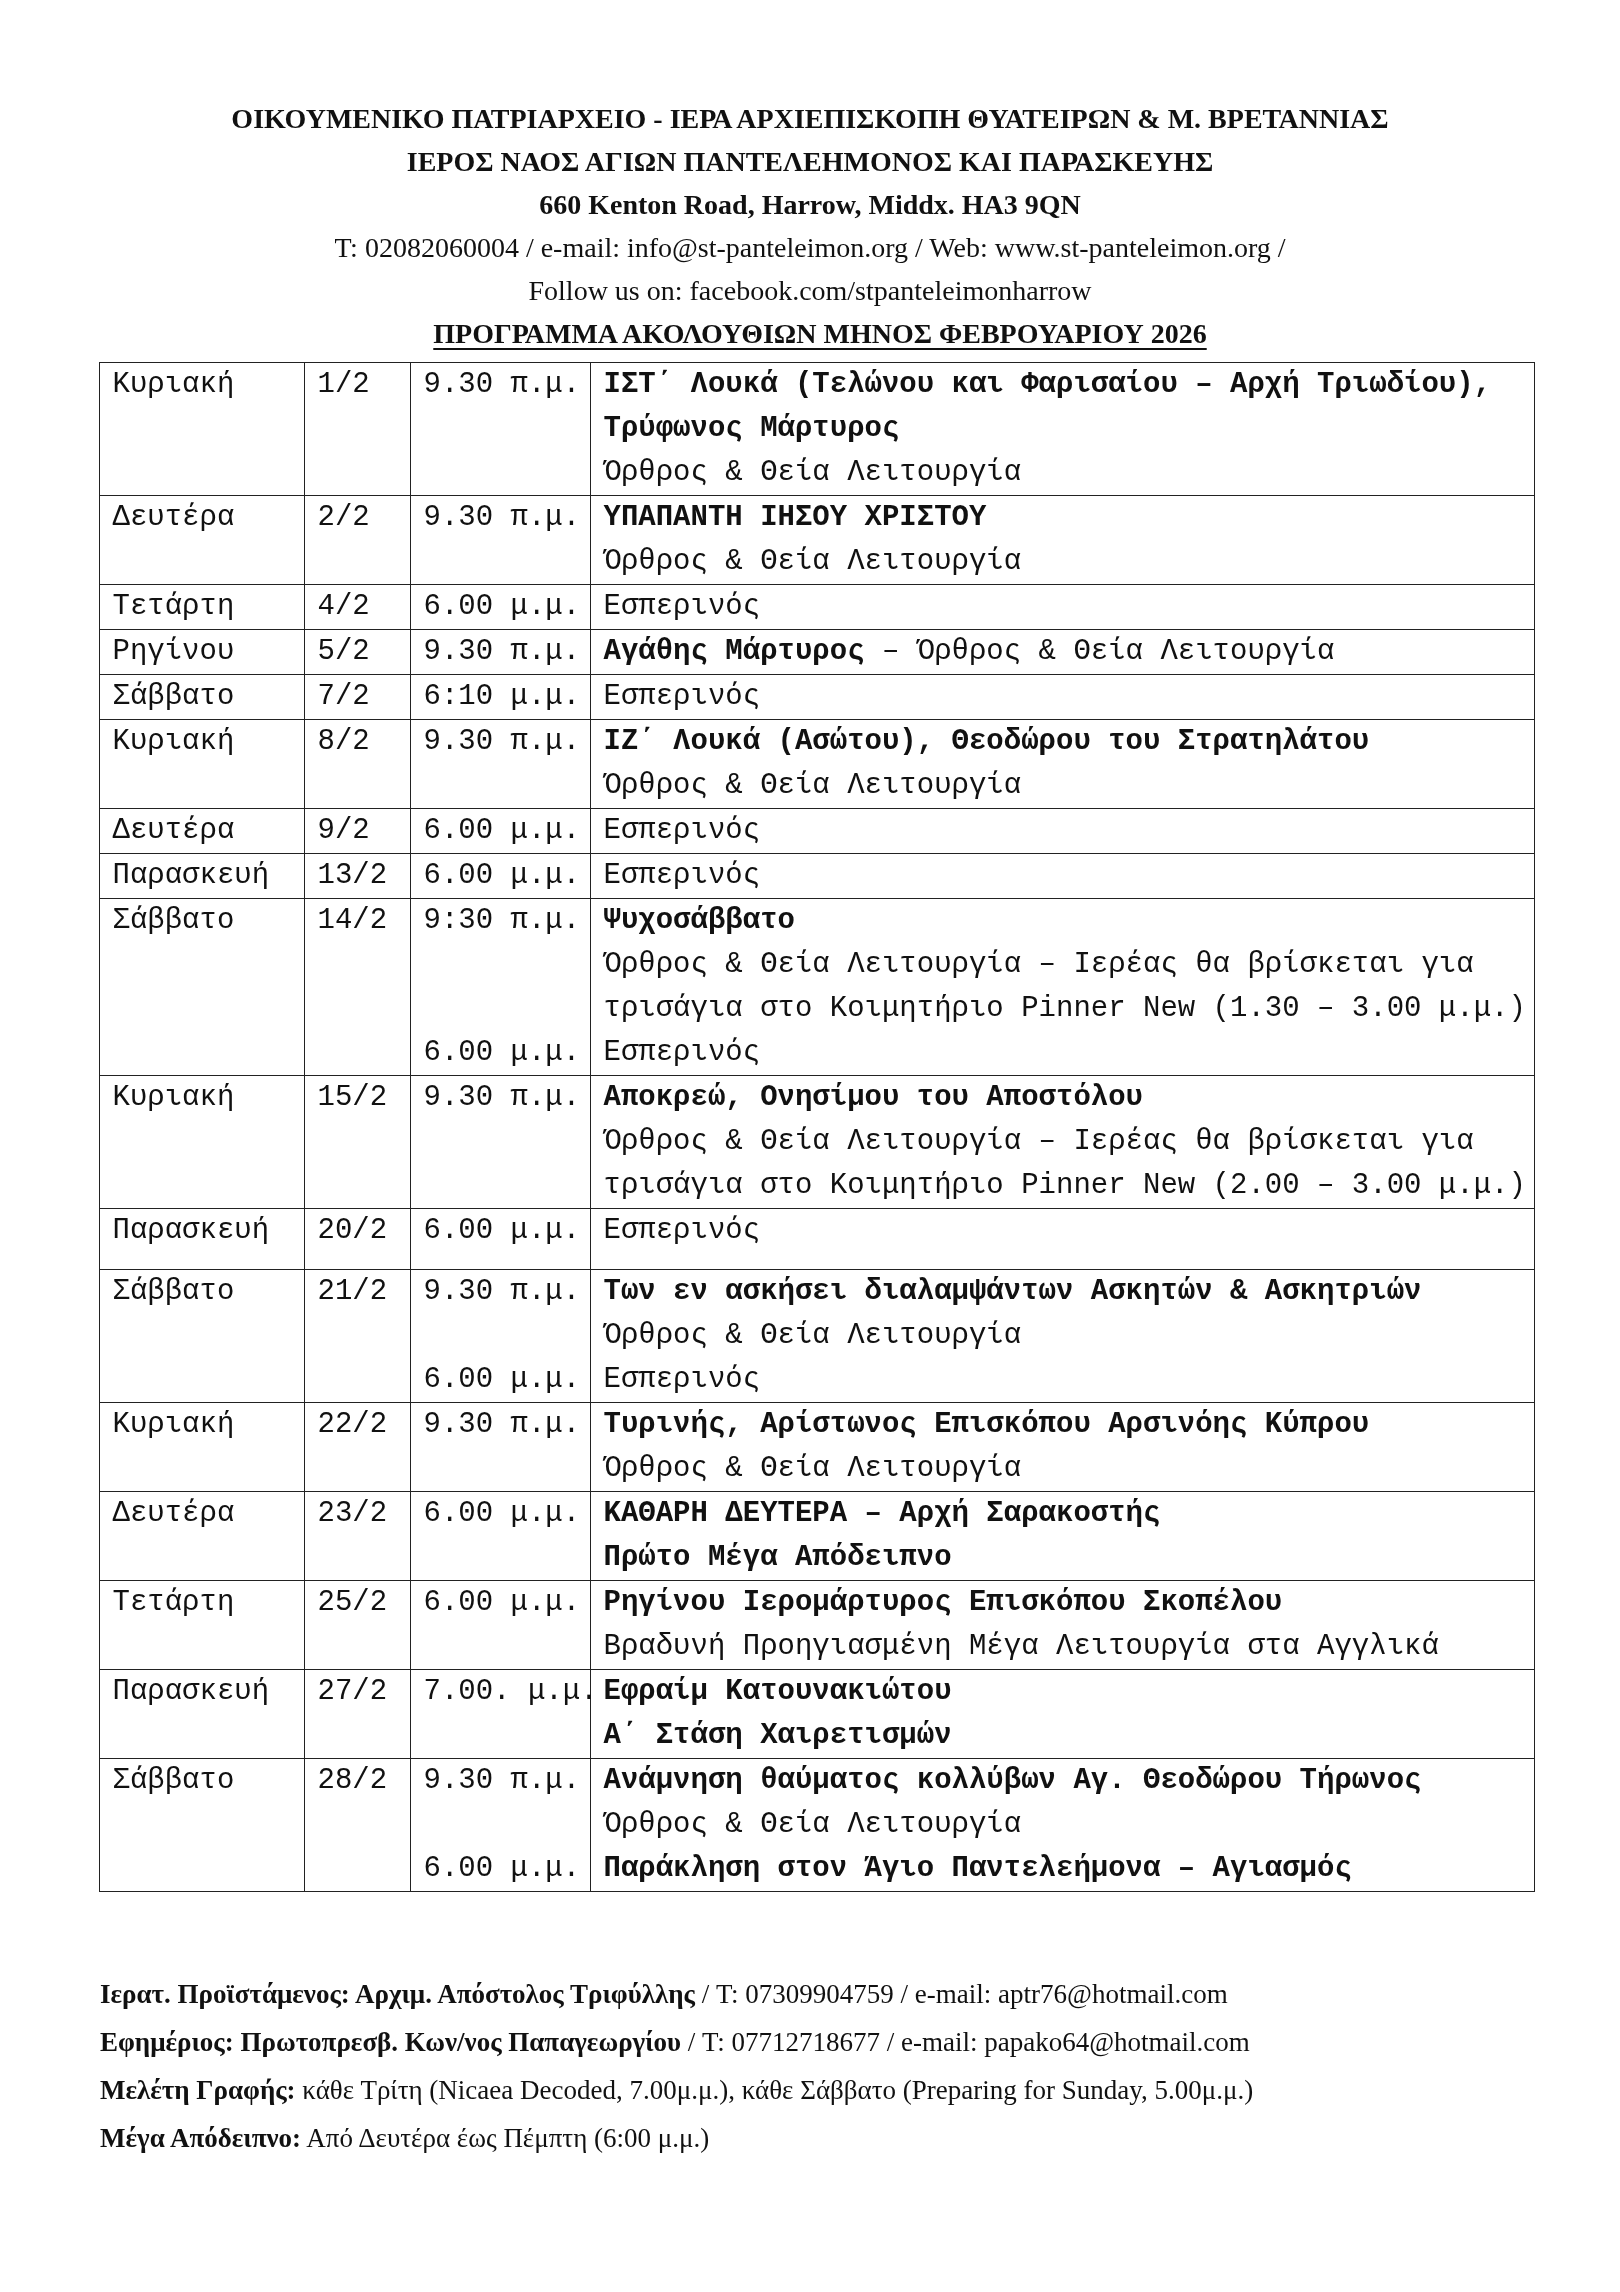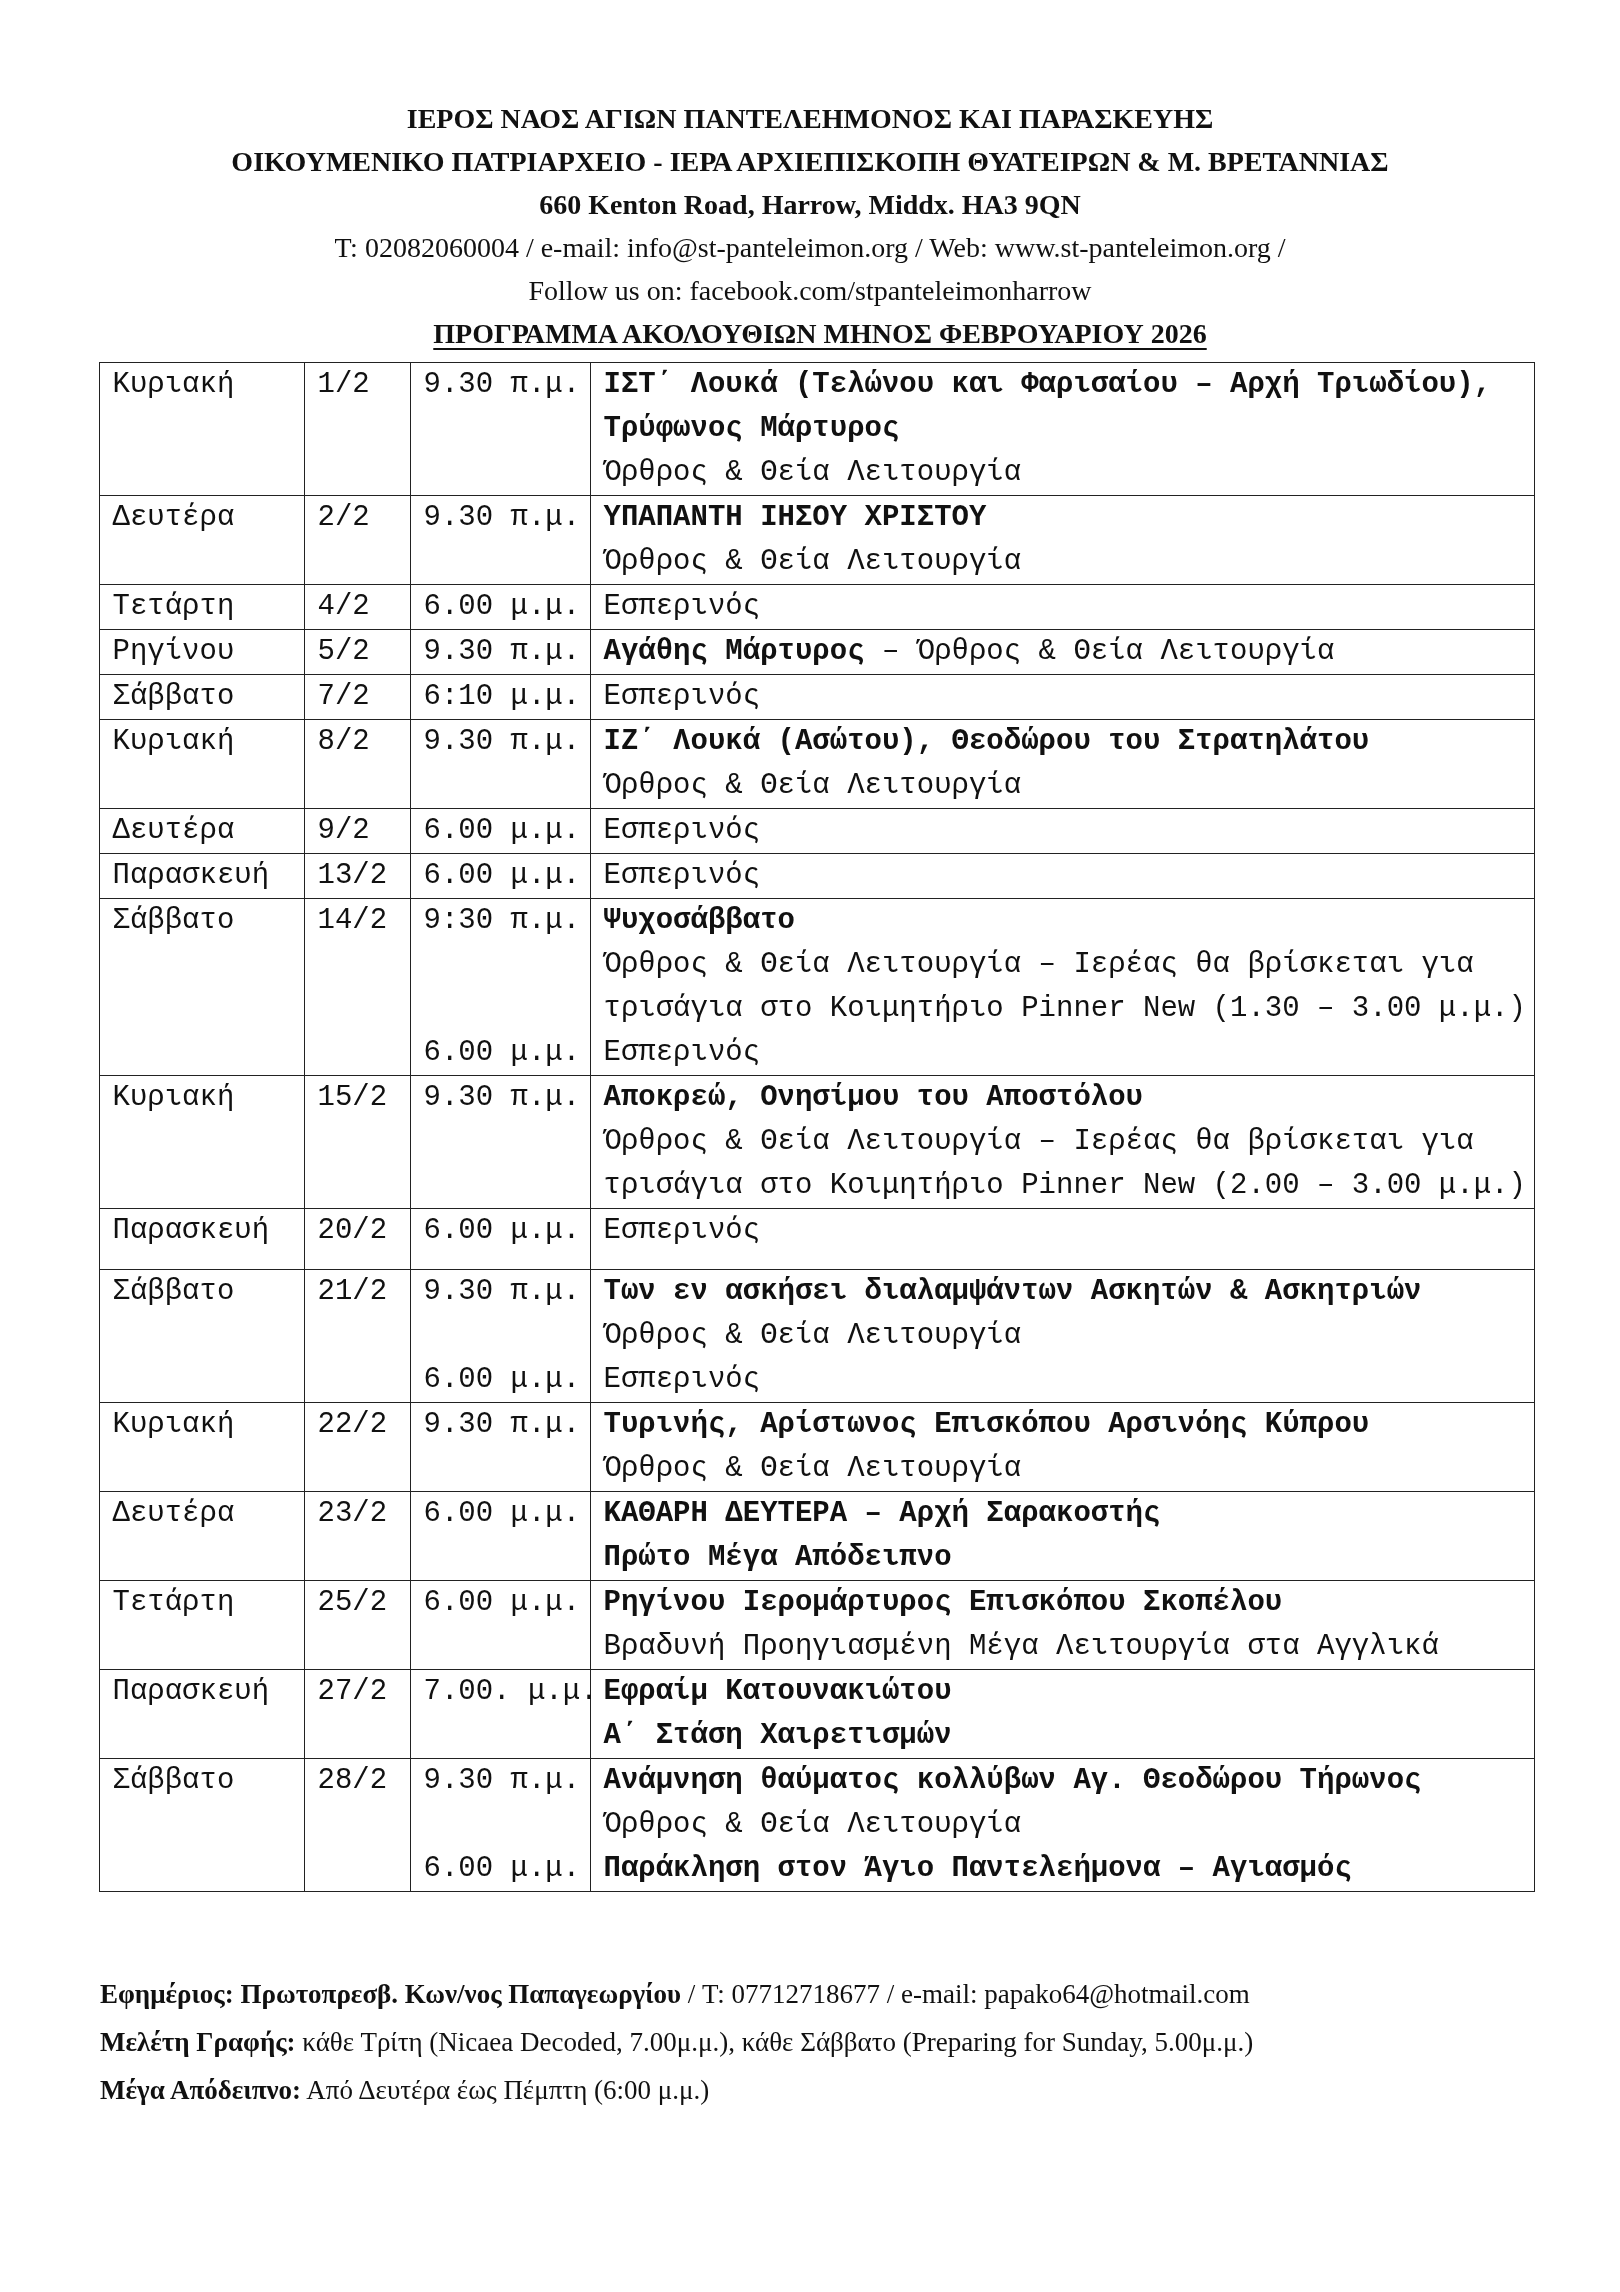--- a/index.html
+++ b/index.html
@@ -30,22 +30,22 @@
   .l { display: block; height: 44px; }
   .b { font-weight: bold; }
   .footer { position: absolute; left: 100px; top: 1970px; width: 1469px; font-size: 27px; }
   .footer .fl { line-height: 48px; white-space: nowrap; height: 48px; }
   .footer .u { text-decoration-thickness: 1.8px; text-underline-offset: 3.6px; font-weight: bold; }
 </style>
 </head>
 <body>
 
 <div class="header">
+  <div class="line bold">ΟΙΚΟΥΜΕΝΙΚΟ ΠΑΤΡΙΑΡΧΕΙΟ - ΙΕΡΑ ΑΡΧΙΕΠΙΣΚΟΠΗ ΘΥΑΤΕΙΡΩΝ &amp; Μ. ΒΡΕΤΑΝΝΙΑΣ</div>
   <div class="line bold">ΙΕΡΟΣ ΝΑΟΣ ΑΓΙΩΝ ΠΑΝΤΕΛΕΗΜΟΝΟΣ ΚΑΙ ΠΑΡΑΣΚΕΥΗΣ</div>
-  <div class="line bold">ΟΙΚΟΥΜΕΝΙΚΟ ΠΑΤΡΙΑΡΧΕΙΟ - ΙΕΡΑ ΑΡΧΙΕΠΙΣΚΟΠΗ ΘΥΑΤΕΙΡΩΝ &amp; Μ. ΒΡΕΤΑΝΝΙΑΣ</div>
   <div class="line bold">660 Kenton Road, Harrow, Middx. HA3 9QN</div>
   <div class="line">T: 02082060004 / e-mail: info@st-panteleimon.org / Web: www.st-panteleimon.org /</div>
   <div class="line">Follow us on: facebook.com/stpanteleimonharrow</div>
   <div class="line title">ΠΡΟΓΡΑΜΜΑ ΑΚΟΛΟΥΘΙΩΝ ΜΗΝΟΣ ΦΕΒΡΟΥΑΡΙΟΥ 2026</div>
 </div>
 
 <table class="schedule">
   <colgroup>
       <col class="c-day">
       <col class="c-date">
@@ -254,17 +254,18 @@
         <td>
           <span class="l"><span class="b">Ανάμνηση θαύματος κολλύβων Αγ. Θεοδώρου Τήρωνος</span></span>
           <span class="l"><span>Όρθρος &amp; Θεία Λειτουργία</span></span>
           <span class="l"><span class="b">Παράκληση στον Άγιο Παντελεήμονα – Αγιασμός</span></span>
         </td>
       </tr>
     </tbody>
 </table>
 
 <div class="footer">
+  <div class="fl"><span class="b">Ιερατ. Προϊστάμενος: Αρχιμ. Απόστολος Τριφύλλης</span><span> / T: 07309904759 / e-mail: aptr76@hotmail.com</span></div>
   <div class="fl"><span class="b">Εφημέριος: Πρωτοπρεσβ. Κων/νος Παπαγεωργίου</span><span> / T: 07712718677 / e-mail: papako64@hotmail.com</span></div>
   <div class="fl"><span class="u">Μελέτη Γραφής:</span><span> κάθε Τρίτη (Nicaea Decoded, 7.00μ.μ.), κάθε Σάββατο (Preparing for Sunday, 5.00μ.μ.)</span></div>
   <div class="fl"><span class="u">Μέγα Απόδειπνο:</span><span> Από Δευτέρα έως Πέμπτη (6:00 μ.μ.)</span></div>
 </div>
 
 
 </body></html>

